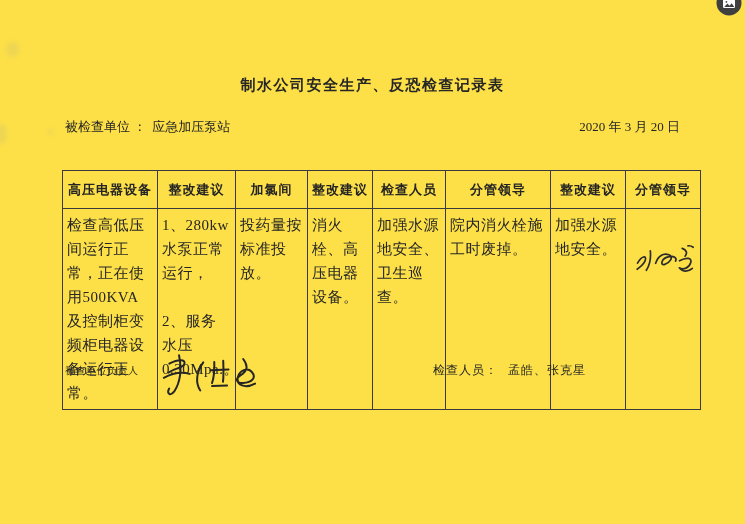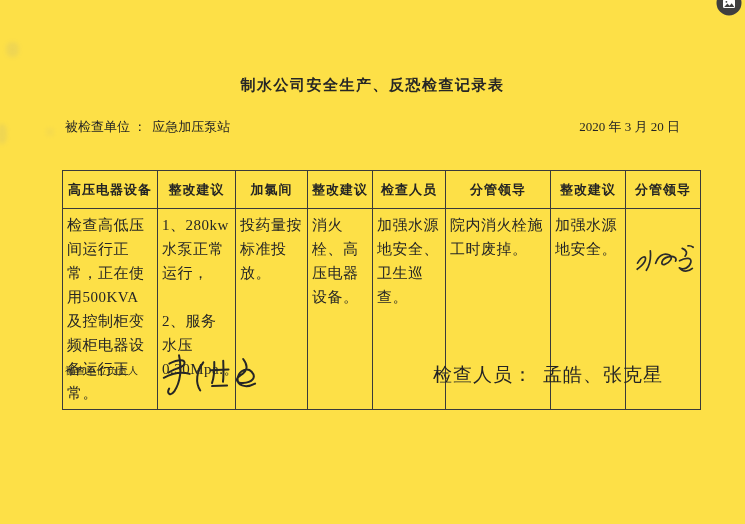--- a/index.html
+++ b/index.html
@@ -85,21 +85,21 @@
     top: 364px;
     left: 65px;
     font-size: 10px;
     color: #242424;
     letter-spacing: 0.5px;
   }
   .inspectors {
     position: absolute;
     top: 362px;
     left: 433px;
-    font-size: 19px;
+    font-size: 12px;
     color: #242424;
     display: flex;
     gap: 10px;
     letter-spacing: 1px;
   }
   .sig-responsible {
     position: absolute;
     top: 348px;
     left: 156px;
     transform: rotate(-2deg);

